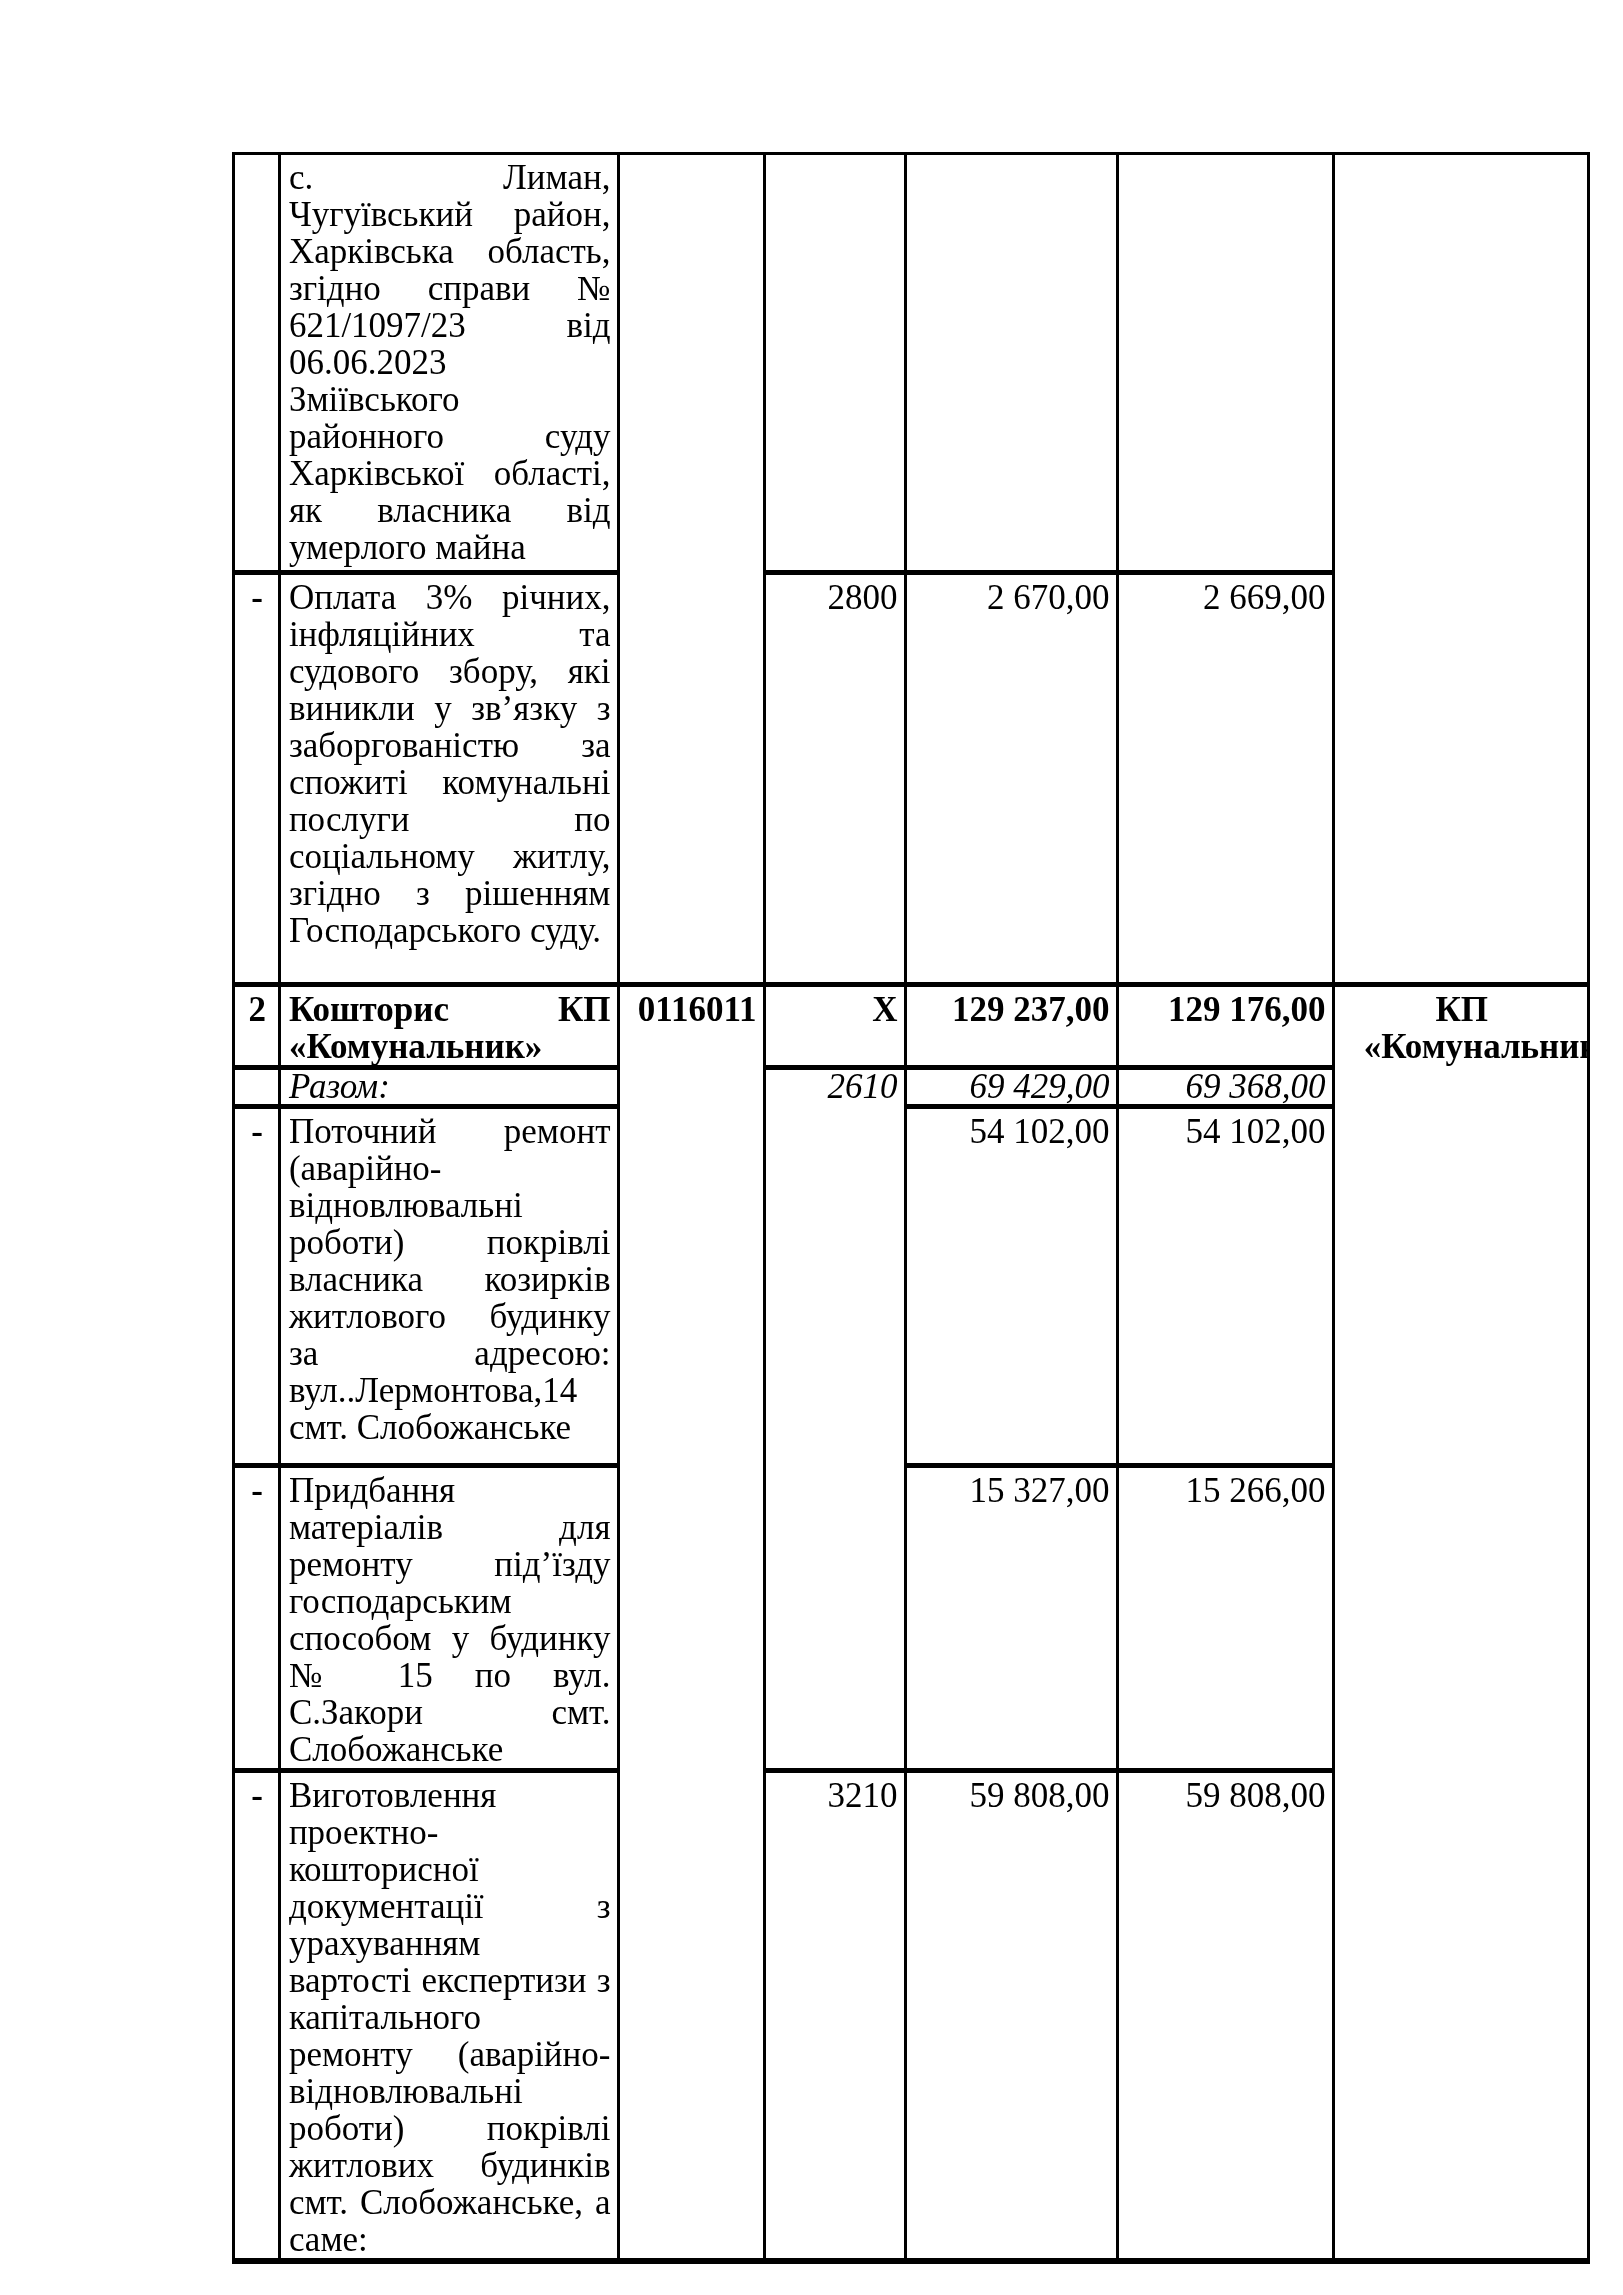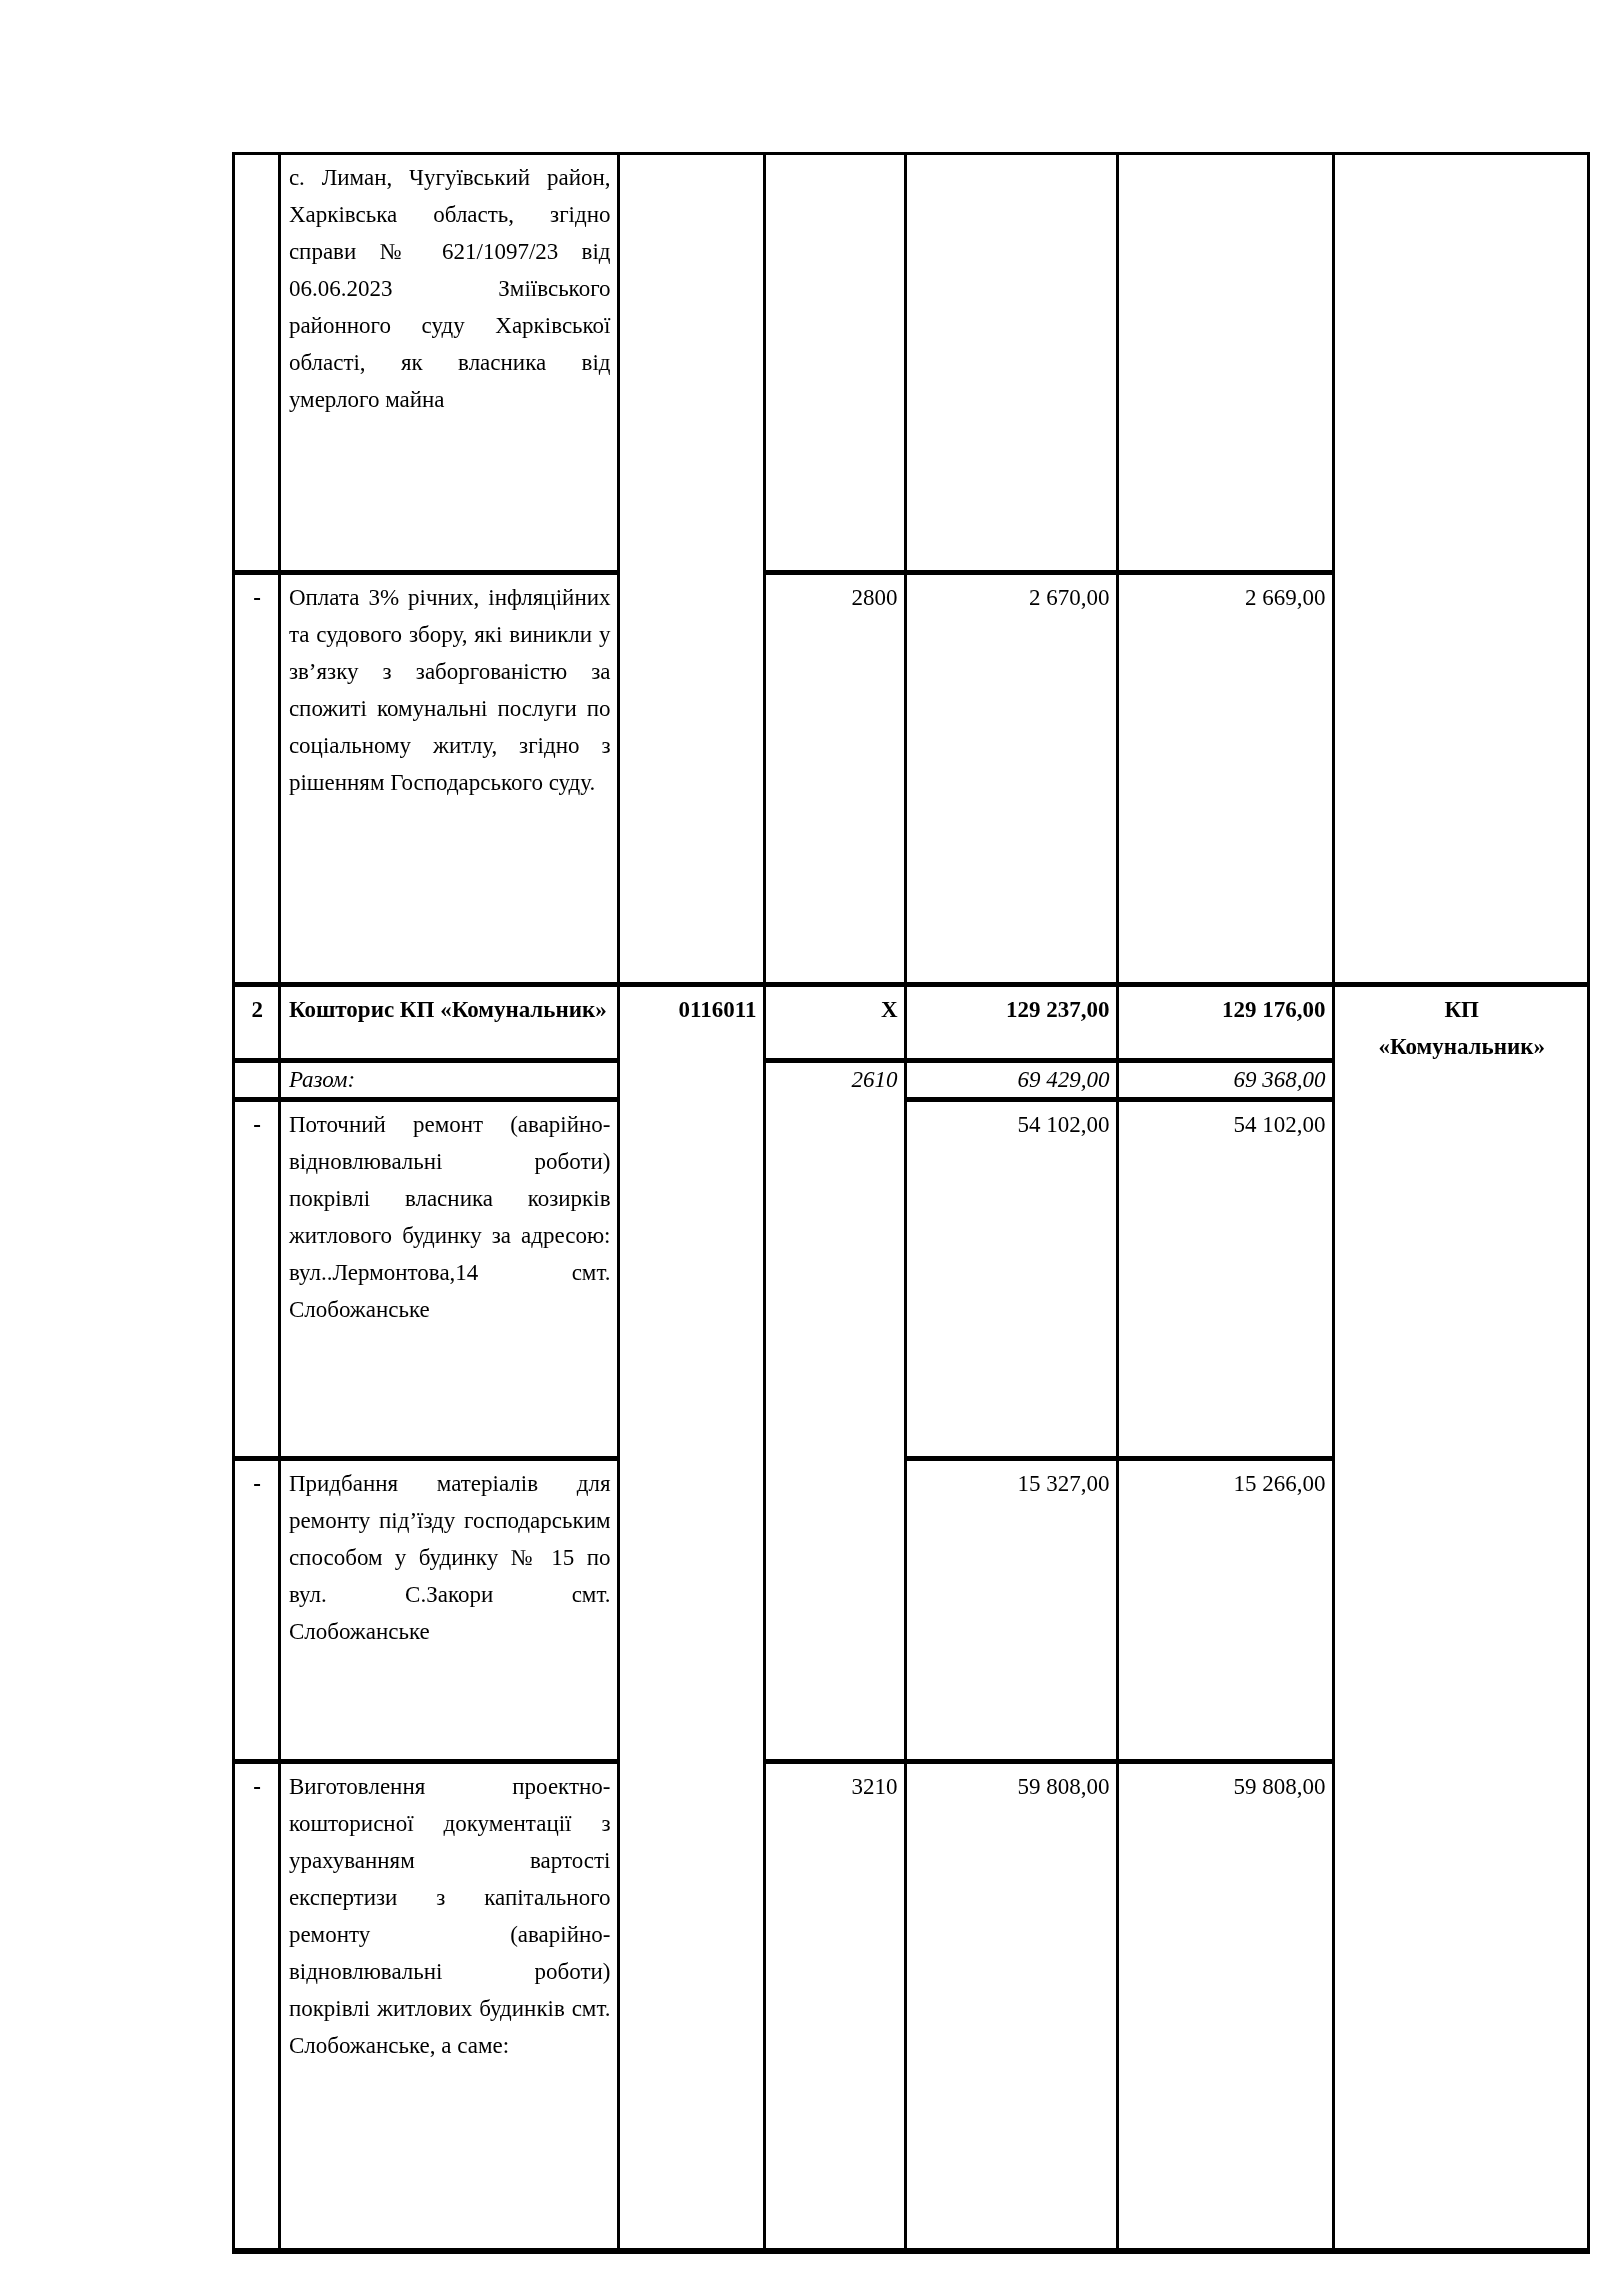--- a/index.html
+++ b/index.html
@@ -26,21 +26,21 @@
     border-left: 3.3px solid #000;
     border-right: 3.3px solid #000;
     border-top: 3.9px solid #000;
     border-bottom: 6.5px solid #000;
   }
   table.budget td {
     border: 3.3px solid #000;
     border-top-width: 5.9px;
     border-bottom-width: 5.9px;
     vertical-align: top;
-    font-size: 23px;
+    font-size: 35px;
     line-height: 37px;
     padding: 3.9px 6.5px 0 7.9px;
     overflow: hidden;
   }
   table.budget tr.r-first td { border-top-width: 3.9px; }
   td.num {
     text-align: center;
     font-weight: bold;
     padding-left: 1.3px;
     padding-right: 1.3px;

